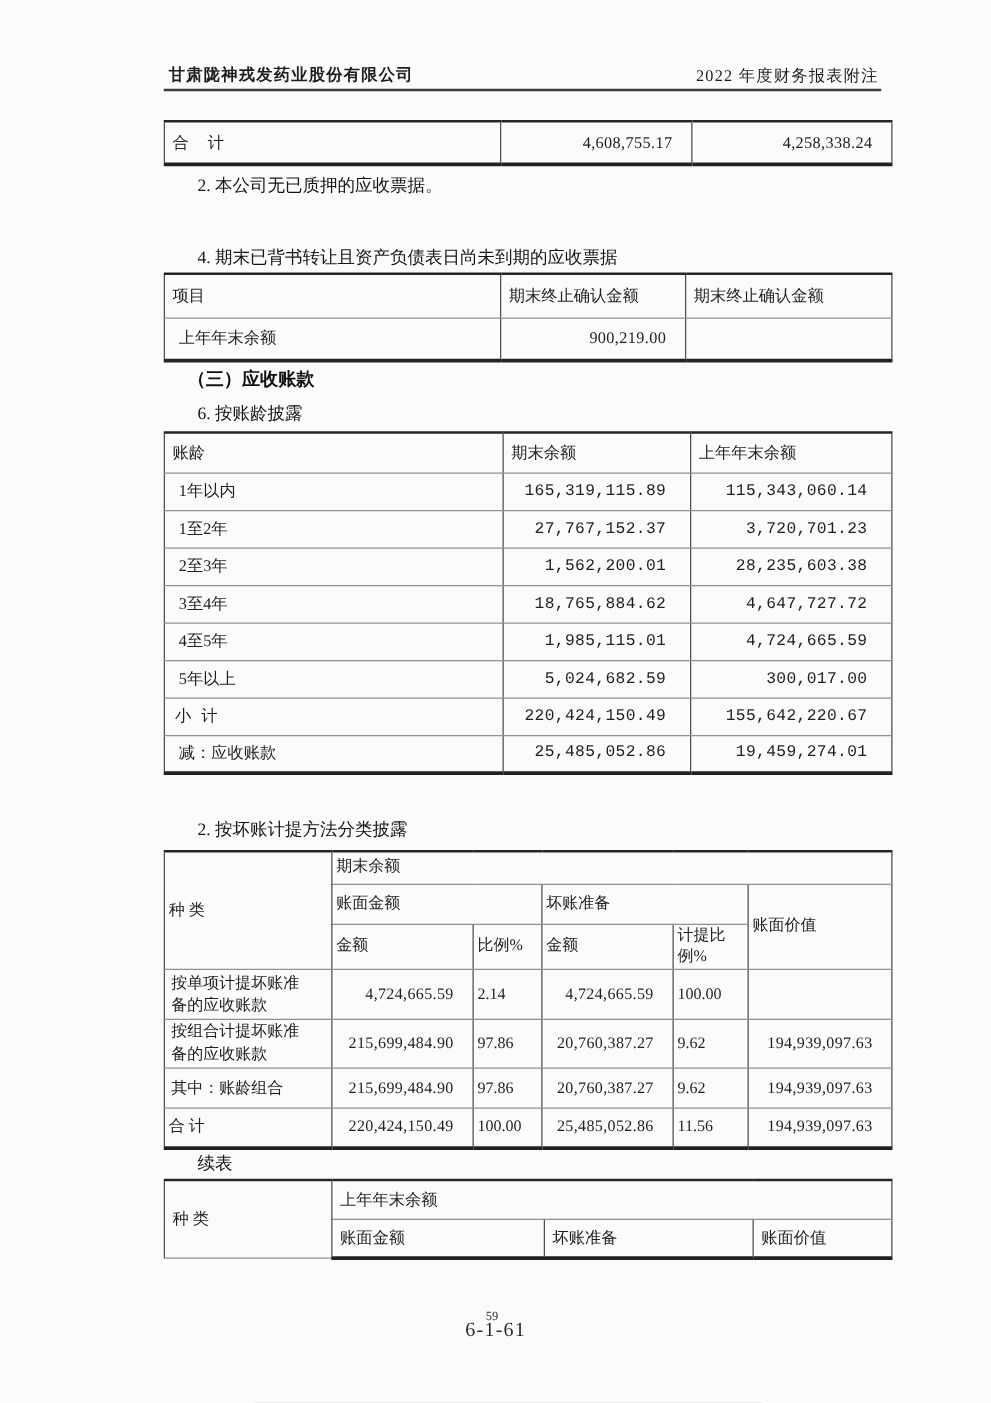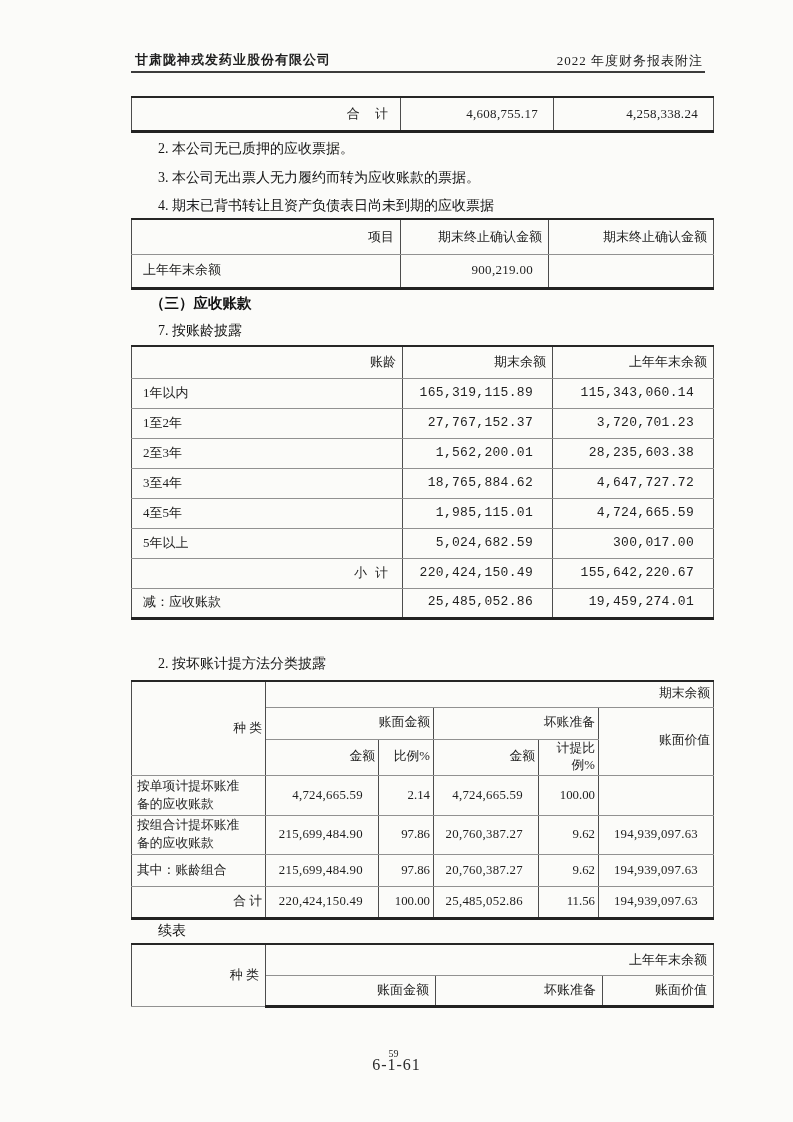--- a/index.html
+++ b/index.html
@@ -14,21 +14,21 @@
 
   table { position:absolute; border-collapse:collapse; table-layout:fixed; }
   td {
     border-left:1px solid #4d4d4d; border-right:1px solid #4d4d4d;
     border-top:1px solid #919191; border-bottom:1px solid #919191;
     font-size:13px; padding:0 6px; vertical-align:middle; line-height:1.4;
     overflow:hidden;
   }
   .tbl tr:first-child td { border-top:2.5px solid #262626; }
   .tbl tr:last-child td  { border-bottom:3px solid #222222; }
-  td.c { text-align:right; }
+  td.c { text-align:left; }
   td.l { text-align:left; padding-left:11px; }
   td.r { text-align:right; padding-right:15px; letter-spacing:0.3px; }
   td.r2 { text-align:right; padding-right:19px; letter-spacing:0.3px;font-family:Liberation Mono, monospace; }
   td.lbl { text-align:left; padding-left:5px; padding-right:14px; }
 
   .t-total { left:131px; top:96px; width:582px; }
   .t-total tr { height:34px; }
   .t-total td.c { letter-spacing:6px; }
 
   .note { position:absolute; left:158px; font-size:14px; color:#141414; }
@@ -80,21 +80,20 @@
     <tbody>
         <tr>
       <td class="c">合  计</td>
       <td class="r">4,608,755.17</td>
       <td class="r">4,258,338.24</td>
     </tr>
   </tbody>
     </table>
 
   <div class="note" style="top:140px">2. 本公司无已质押的应收票据。</div>
-  <div class="note" style="top:169px">3. 本公司无出票人无力履约而转为应收账款的票据。</div>
   <div class="note" style="top:197px">4. 期末已背书转让且资产负债表日尚未到期的应收票据</div>
 
   <table class="tbl t-endorsed">
     <colgroup>
         <col style="width:269px">
         <col style="width:148px">
         <col style="width:165px">
       </colgroup>
     <tbody>
         <tr class="h">
@@ -104,21 +103,21 @@
     </tr>
     <tr class="d">
       <td class="l">上年年末余额</td>
       <td class="r">900,219.00</td>
       <td class="r"></td>
     </tr>
   </tbody>
     </table>
 
   <div class="sec-title" style="top:294px">（三）应收账款</div>
-  <div class="note" style="top:322px">7. 按账龄披露</div>
+  <div class="note" style="top:322px">6. 按账龄披露</div>
 
   <table class="tbl t-aging">
     <colgroup>
         <col style="width:271px">
         <col style="width:150px">
         <col style="width:161px">
       </colgroup>
     <tbody>
         <tr class="h">
       <td class="c">账龄</td>

